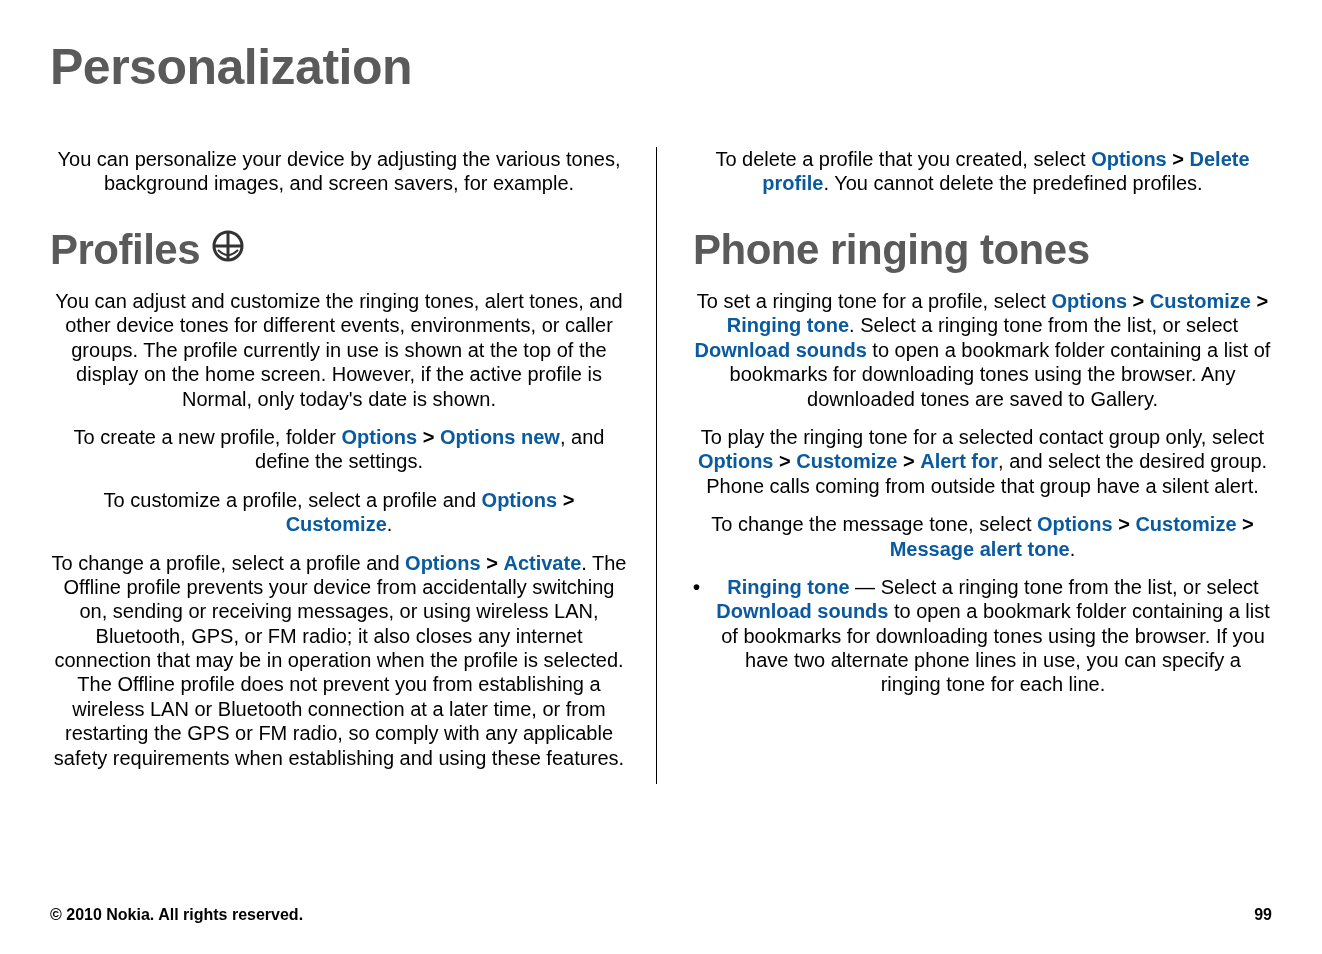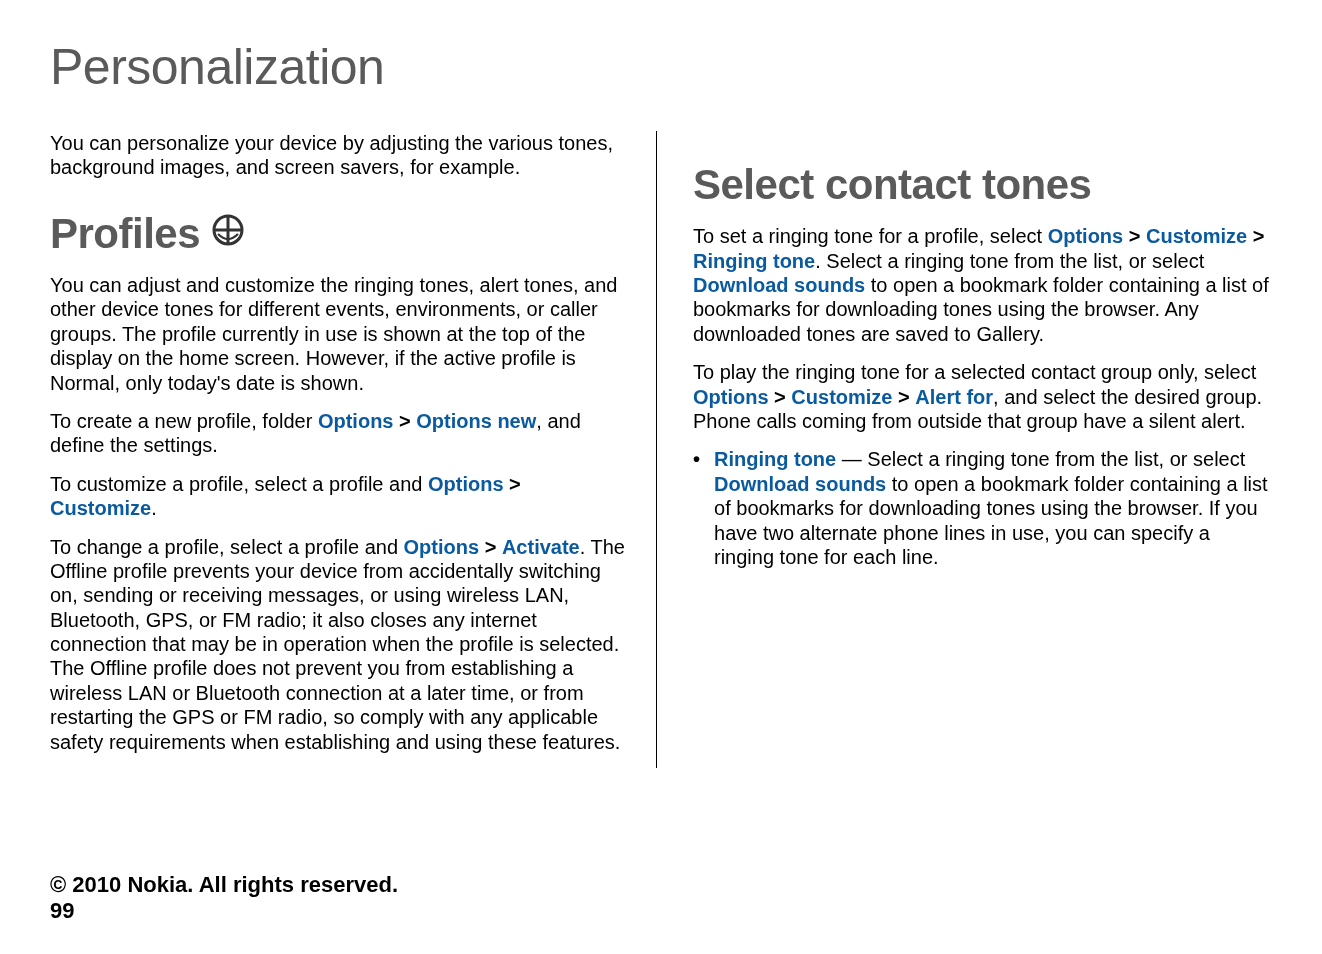--- a/index.html
+++ b/index.html
@@ -7,28 +7,29 @@
     width: 1322px;
     height: 954px;
     font-family: Arial, Helvetica, sans-serif;
     color: #000;
     background: #fff;
     position: relative;
     padding: 38px 50px 0 50px;
   }
   h1.page-title {
     font-size: 50px;
-    font-weight: 400;
+    font-weight: 700;
     color: #5a5a5a;
-    margin-bottom: 35px;
+    margin-bottom: 51px;
     letter-spacing: -0.5px;
   }
   .columns {
     display: flex;
     gap: 8px;
+    text-align: center;
   }
   .col {
     width: 50%;
     font-size: 20px;
     line-height: 1.22;
   }
   .col-left { padding-right: 28px; border-right: 1px solid #000; }
   .col-right { padding-left: 28px; }
   h2.section {
     font-size: 42px;
@@ -42,22 +43,22 @@
   }
   p { margin-bottom: 14px; }
   .link { color: #0a5aa0; font-weight: 700; }
   .sep { font-weight: 700; color: #000; }
   ul.bul { list-style: none; margin-top: 6px; }
   ul.bul li { display: flex; gap: 14px; margin-bottom: 10px; }
   ul.bul li .dot { font-weight: 700; }
   .footer {
     position: absolute;
     left: 50px; right: 50px; bottom: 30px;
-    display: flex; justify-content: flex-start;
-    font-size: 22px; font-weight: 800; flex-direction: column;
+    display: flex; justify-content: space-between;
+    font-size: 16px; font-weight: 800;
   }
   .profiles-icon { width: 36px; height: 36px; }
 </style>
 </head>
 <body>
 
 <h1 class="page-title">Personalization</h1>
 
 <div class="columns">
 
@@ -92,39 +93,51 @@
 
     <p>
       <span>To change a profile, select a profile and </span><span class="link">Options</span>
       <span class="sep">&gt;</span>
       <span class="link">Activate</span><span>. The Offline profile prevents your device from accidentally switching on, sending or receiving messages, or using wireless LAN, Bluetooth, GPS, or FM radio; it also closes any internet connection that may be in operation when the profile is selected. The Offline profile does not prevent you from establishing a wireless LAN or Bluetooth connection at a later time, or from restarting the GPS or FM radio, so comply with any applicable safety requirements when establishing and using these features.</span>
     </p>
   </div>
 
   <div class="col col-right">
 
+    <p>
+      <span>To delete a profile that you created, select </span><span class="link">Options</span>
+      <span class="sep">&gt;</span>
+      <span class="link">Delete profile</span><span>. You cannot delete the predefined profiles.</span>
+    </p>
 
-    <h2 class="section">Select contact tones</h2>
+    <h2 class="section">Phone ringing tones</h2>
 
     <p>
       <span>To set a ringing tone for a profile, select </span><span class="link">Options</span>
       <span class="sep">&gt;</span>
       <span class="link">Customize</span>
       <span class="sep">&gt;</span>
       <span class="link">Ringing tone</span><span>. Select a ringing tone from the list, or select </span><span class="link">Download sounds</span><span> to open a bookmark folder containing a list of bookmarks for downloading tones using the browser. Any downloaded tones are saved to Gallery.</span>
     </p>
 
     <p>
       <span>To play the ringing tone for a selected contact group only, select </span><span class="link">Options</span>
       <span class="sep">&gt;</span>
       <span class="link">Customize</span>
       <span class="sep">&gt;</span>
       <span class="link">Alert for</span><span>, and select the desired group. Phone calls coming from outside that group have a silent alert.</span>
     </p>
 
+    <p>
+      <span>To change the message tone, select </span><span class="link">Options</span>
+      <span class="sep">&gt;</span>
+      <span class="link">Customize</span>
+      <span class="sep">&gt;</span>
+      <span class="link">Message alert tone</span><span>.</span>
+    </p>
 
 
 
     <ul class="bul">
       <li>
         <span class="dot">•</span>
         <span>
           <span class="link">Ringing tone</span><span> — Select a ringing tone from the list, or select </span><span class="link">Download sounds</span><span> to open a bookmark folder containing a list of bookmarks for downloading tones using the browser. If you have two alternate phone lines in use, you can specify a ringing tone for each line.</span>
         </span>
       </li>

